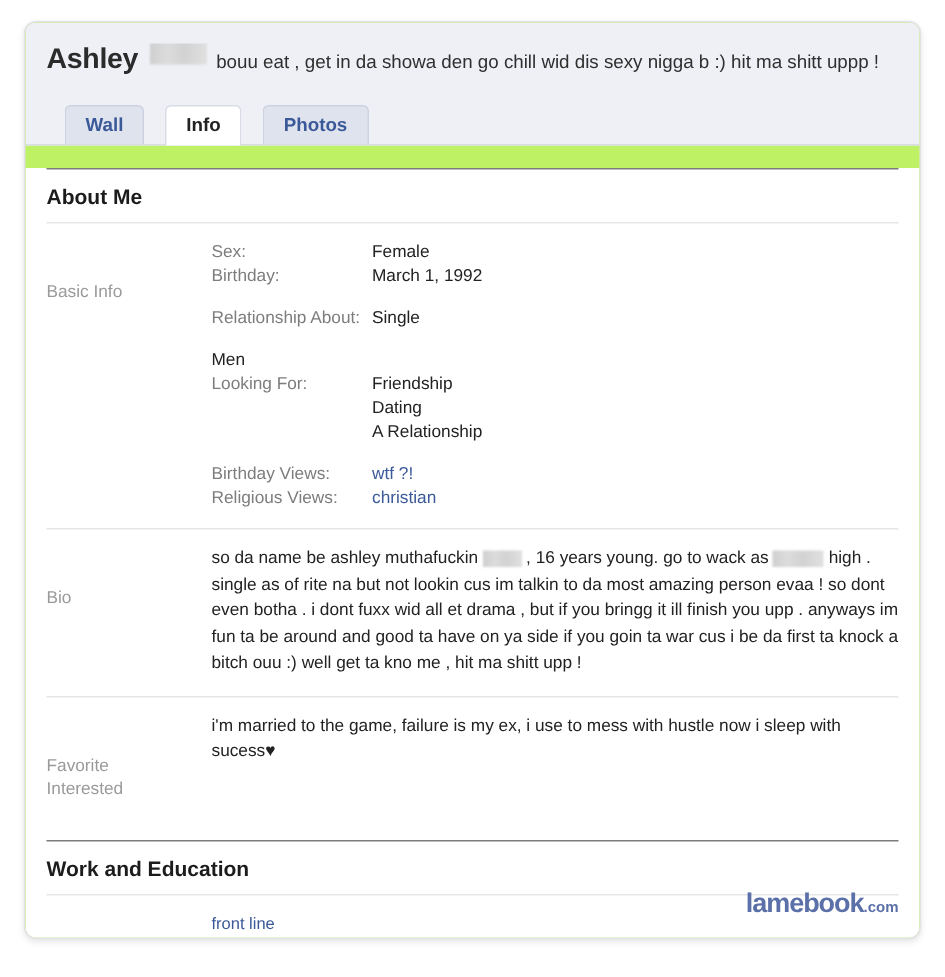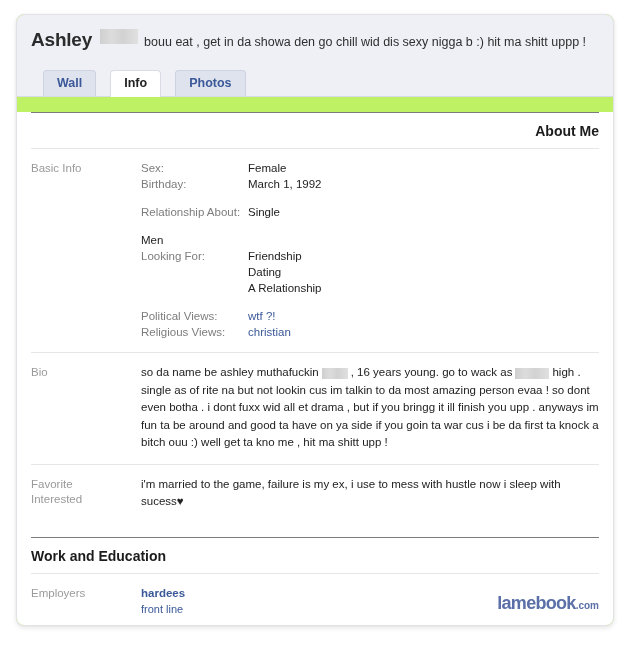--- a/index.html
+++ b/index.html
@@ -121,34 +121,35 @@
   }
 
   .section-title {
     font-size: 14px;
     font-weight: bold;
     color: #1c1c1c;
     border-top: 1px solid #7c7c7c;
     padding: 10px 0 9px 0;
     margin-top: 14px;
   }
-  .section-title.first { margin-top: 15px; text-align: right; }
+  .section-title.first { margin-top: 15px; }
 
   .info-row {
     display: flex;
     border-top: 1px solid #e6e6e6;
     padding: 11px 0 12px 0;
     align-items: flex-start;
   }
   .row-label {
     flex: 0 0 110px;
     font-size: 11.5px;
     color: #9a9a9a;
     line-height: 15px;
     padding-top: 1px;
+    margin-top: 27px;
   }
   .row-content {
     flex: 1 1 auto;
     min-width: 0;
   }
 
   
   .field-group { margin-bottom: 12px; }
   .field-group:last-child { margin-bottom: 0; }
   .field-line {
@@ -279,21 +280,21 @@
             <div class="field-line">
               <span class="field-key">Looking For:</span>
               <span class="field-val">Friendship</span>
             </div>
             <div class="field-val-extra">Dating</div>
             <div class="field-val-extra">A Relationship</div>
           </div>
 
           <div class="field-group">
             <div class="field-line">
-              <span class="field-key">Political Views:</span>
+              <span class="field-key">Birthday Views:</span>
               <span class="field-val link">wtf ?!</span>
             </div>
             <div class="field-line">
               <span class="field-key">Religious Views:</span>
               <span class="field-val link">christian</span>
             </div>
           </div>
 
         </div>
       </div>
@@ -313,21 +314,20 @@
         <div class="row-content">
           <div class="quote-text"><span>i'm married to the game, failure is my ex, i use to mess with hustle now i sleep with sucess</span><span class="heart">♥</span></div>
         </div>
       </div>
 
       <div class="section-title">Work and Education</div>
 
       <div class="info-row">
         <div class="row-label">Employers</div>
         <div class="row-content">
-          <div class="employer-primary">hardees</div>
           <div class="employer-secondary">front line</div>
         </div>
       </div>
 
     </div>
 
     <div class="watermark"><span>lamebook</span><span class="dotcom">.com</span></div>
 
   </div>
 </div>

